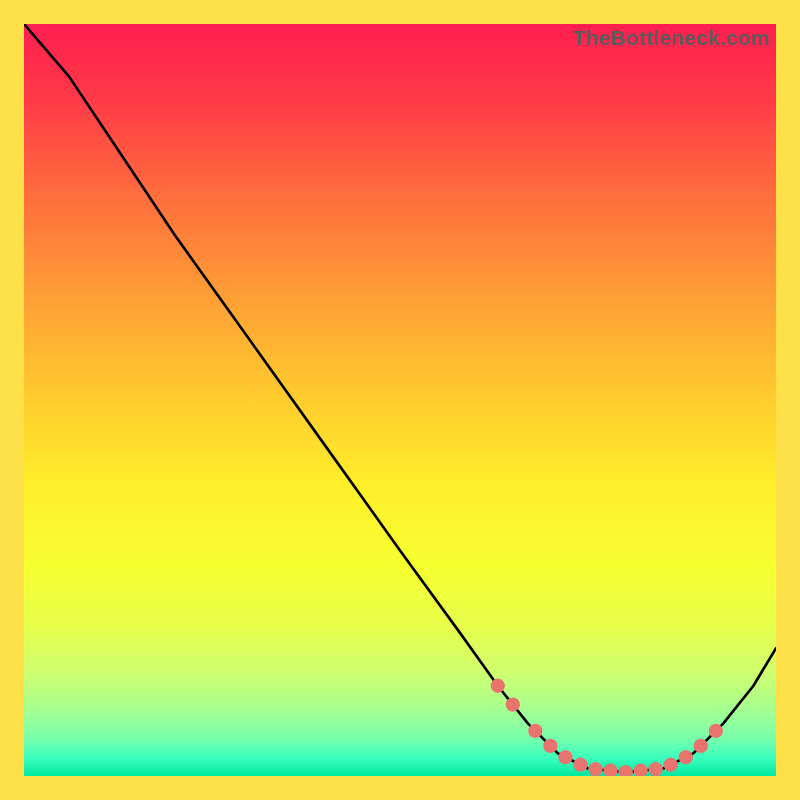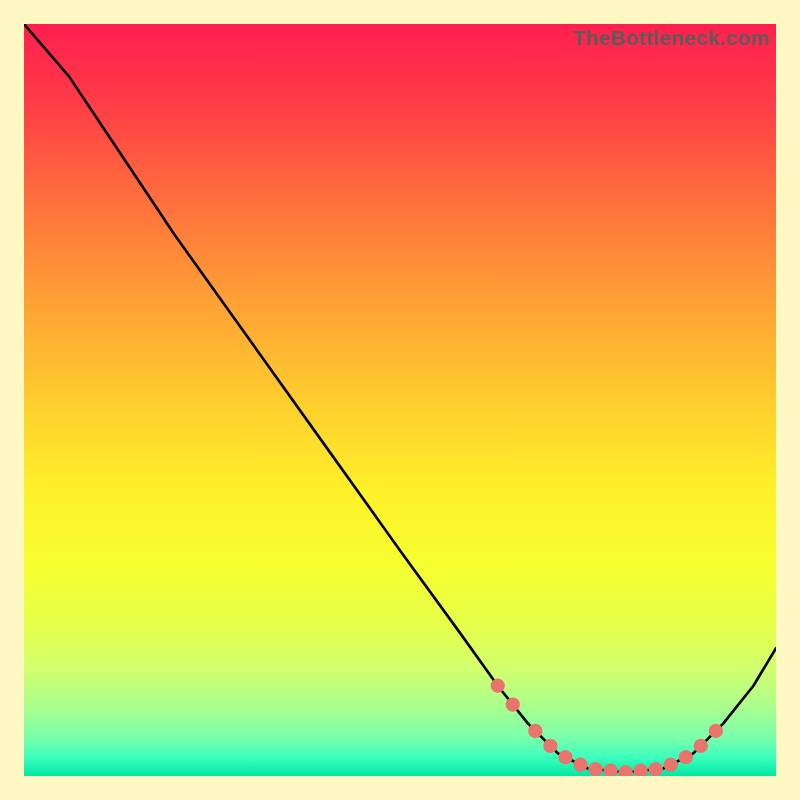--- a/index.html
+++ b/index.html
@@ -8,21 +8,21 @@
     width: 800px;
     height: 800px;
     background: #000000;
     overflow: hidden;
     font-family: Arial, Helvetica, sans-serif;
   }
   .stage {
     position: relative;
     width: 800px;
     height: 800px;
-    background: #fef9c3;
+    background: #fde047;
     text-decoration: underline;
   }
   .plot-area {
     position: absolute;
     left: 24px;
     top: 24px;
     width: 752px;
     height: 752px;
     overflow: hidden;
   }

